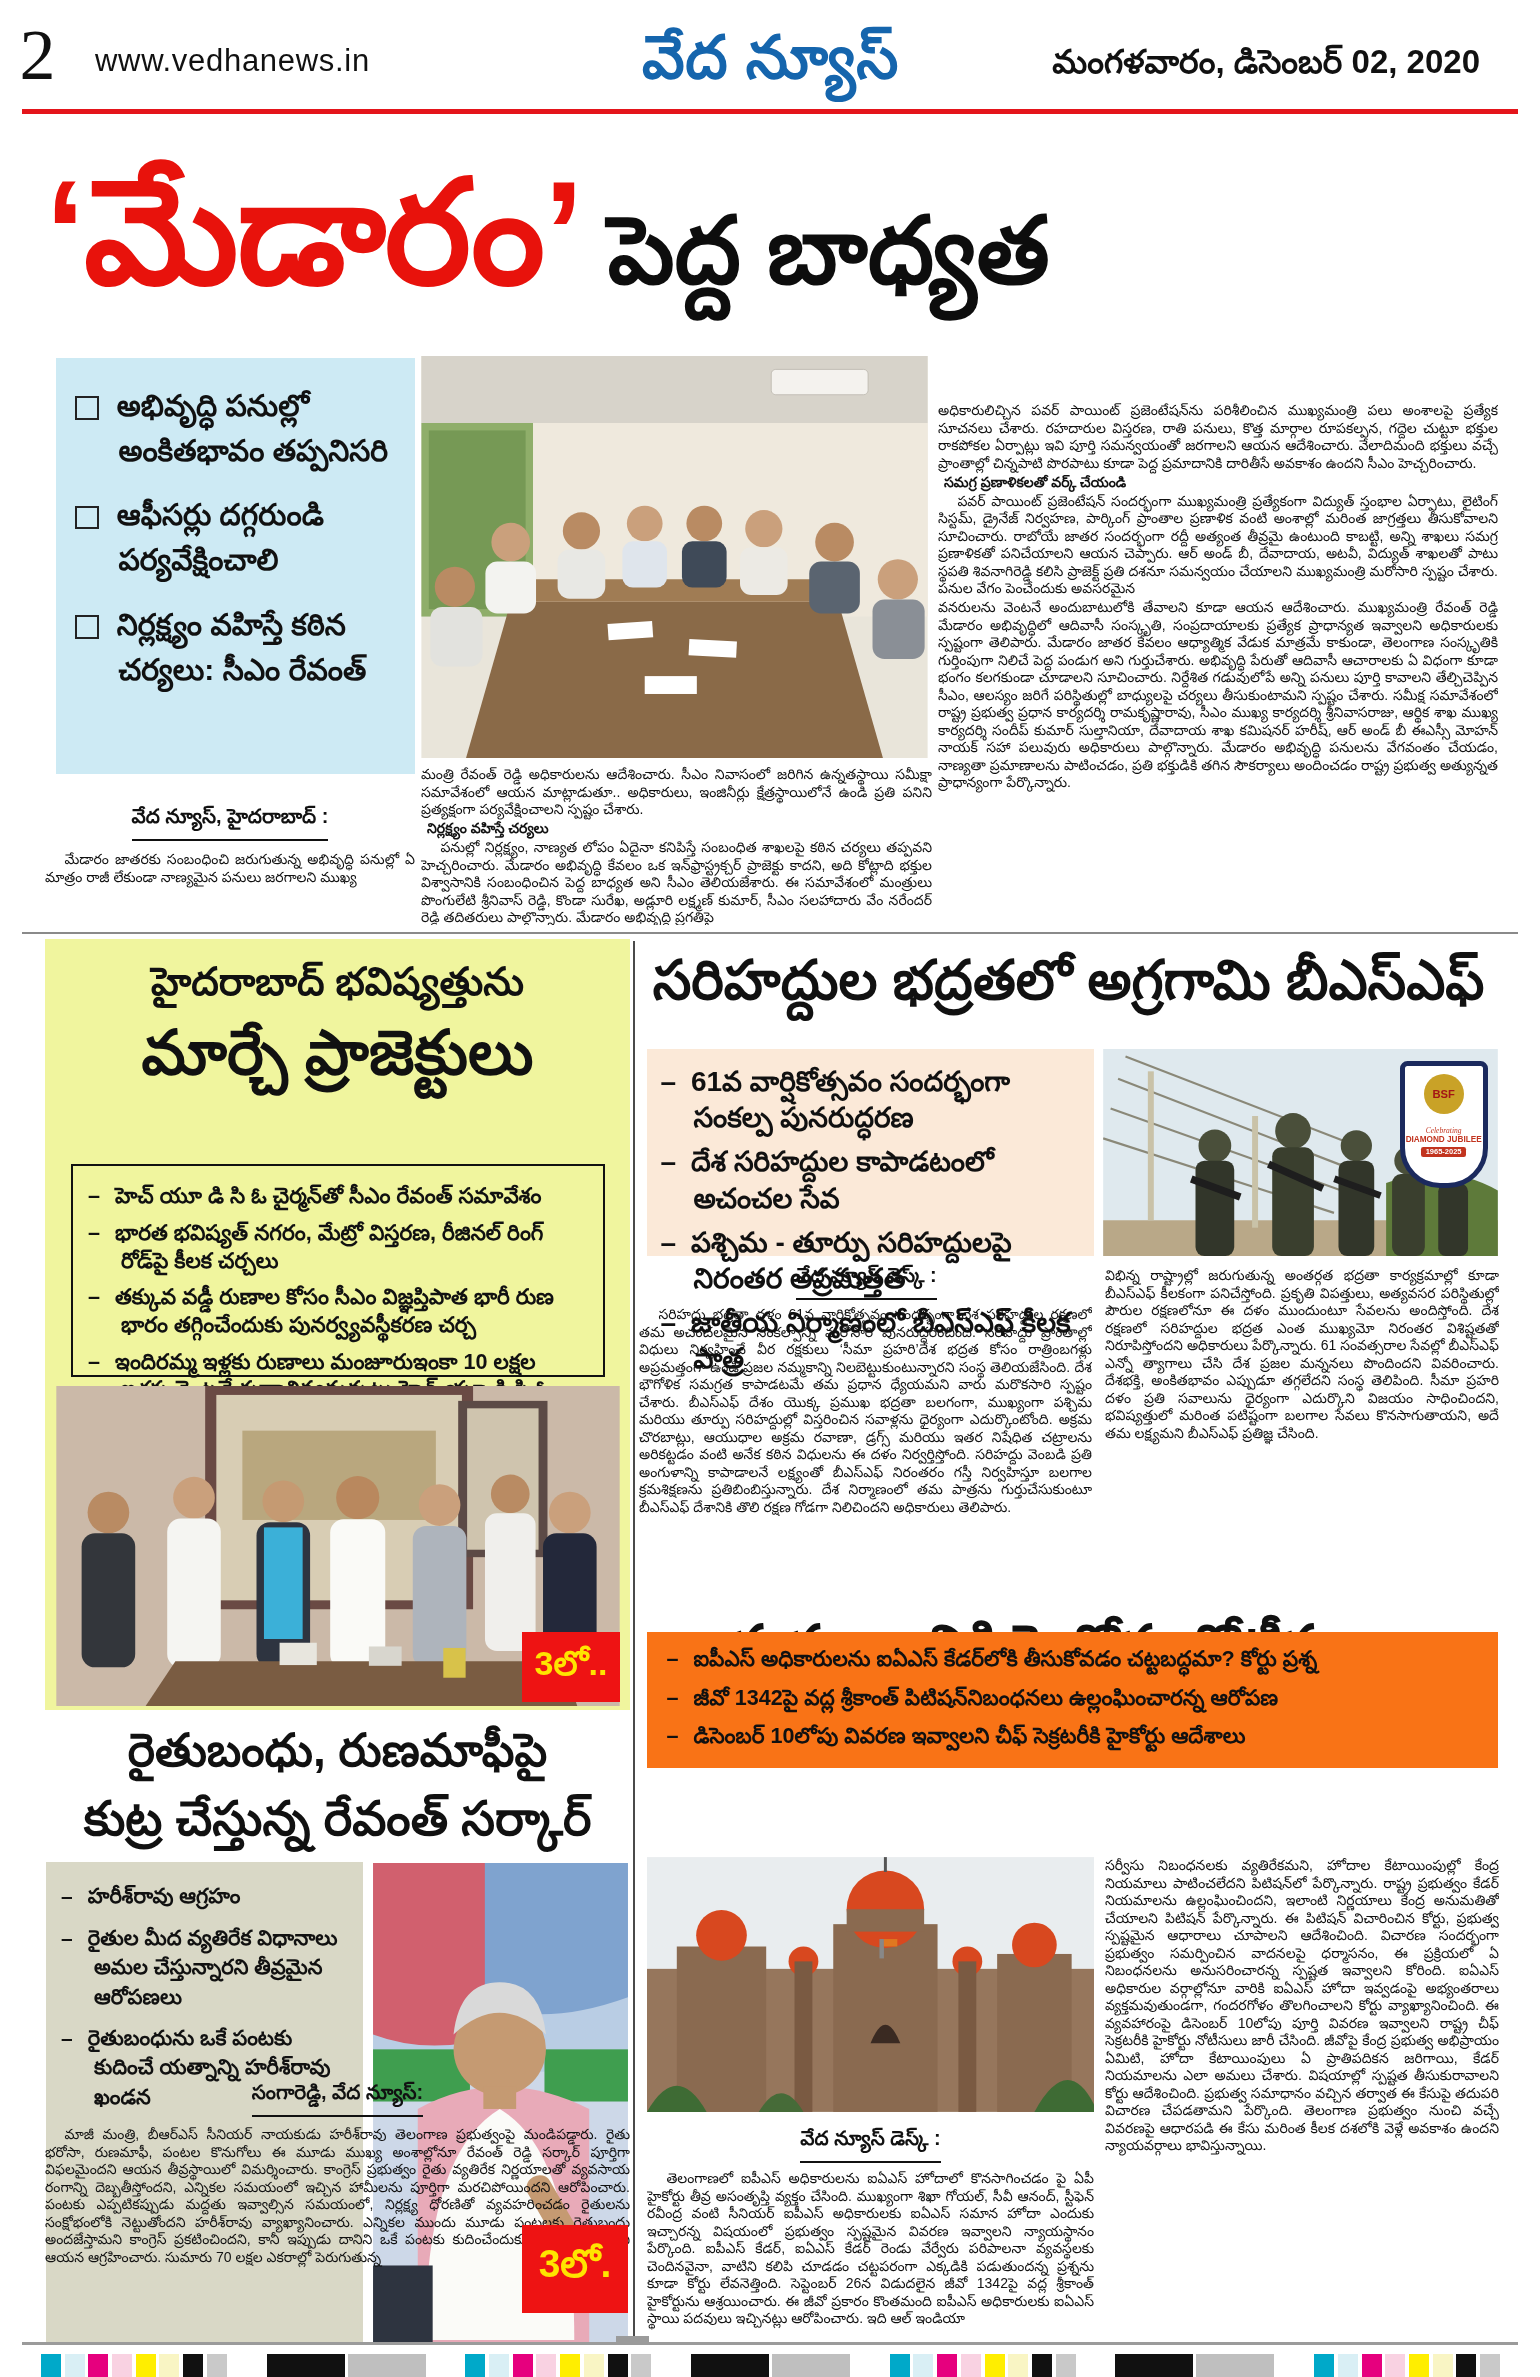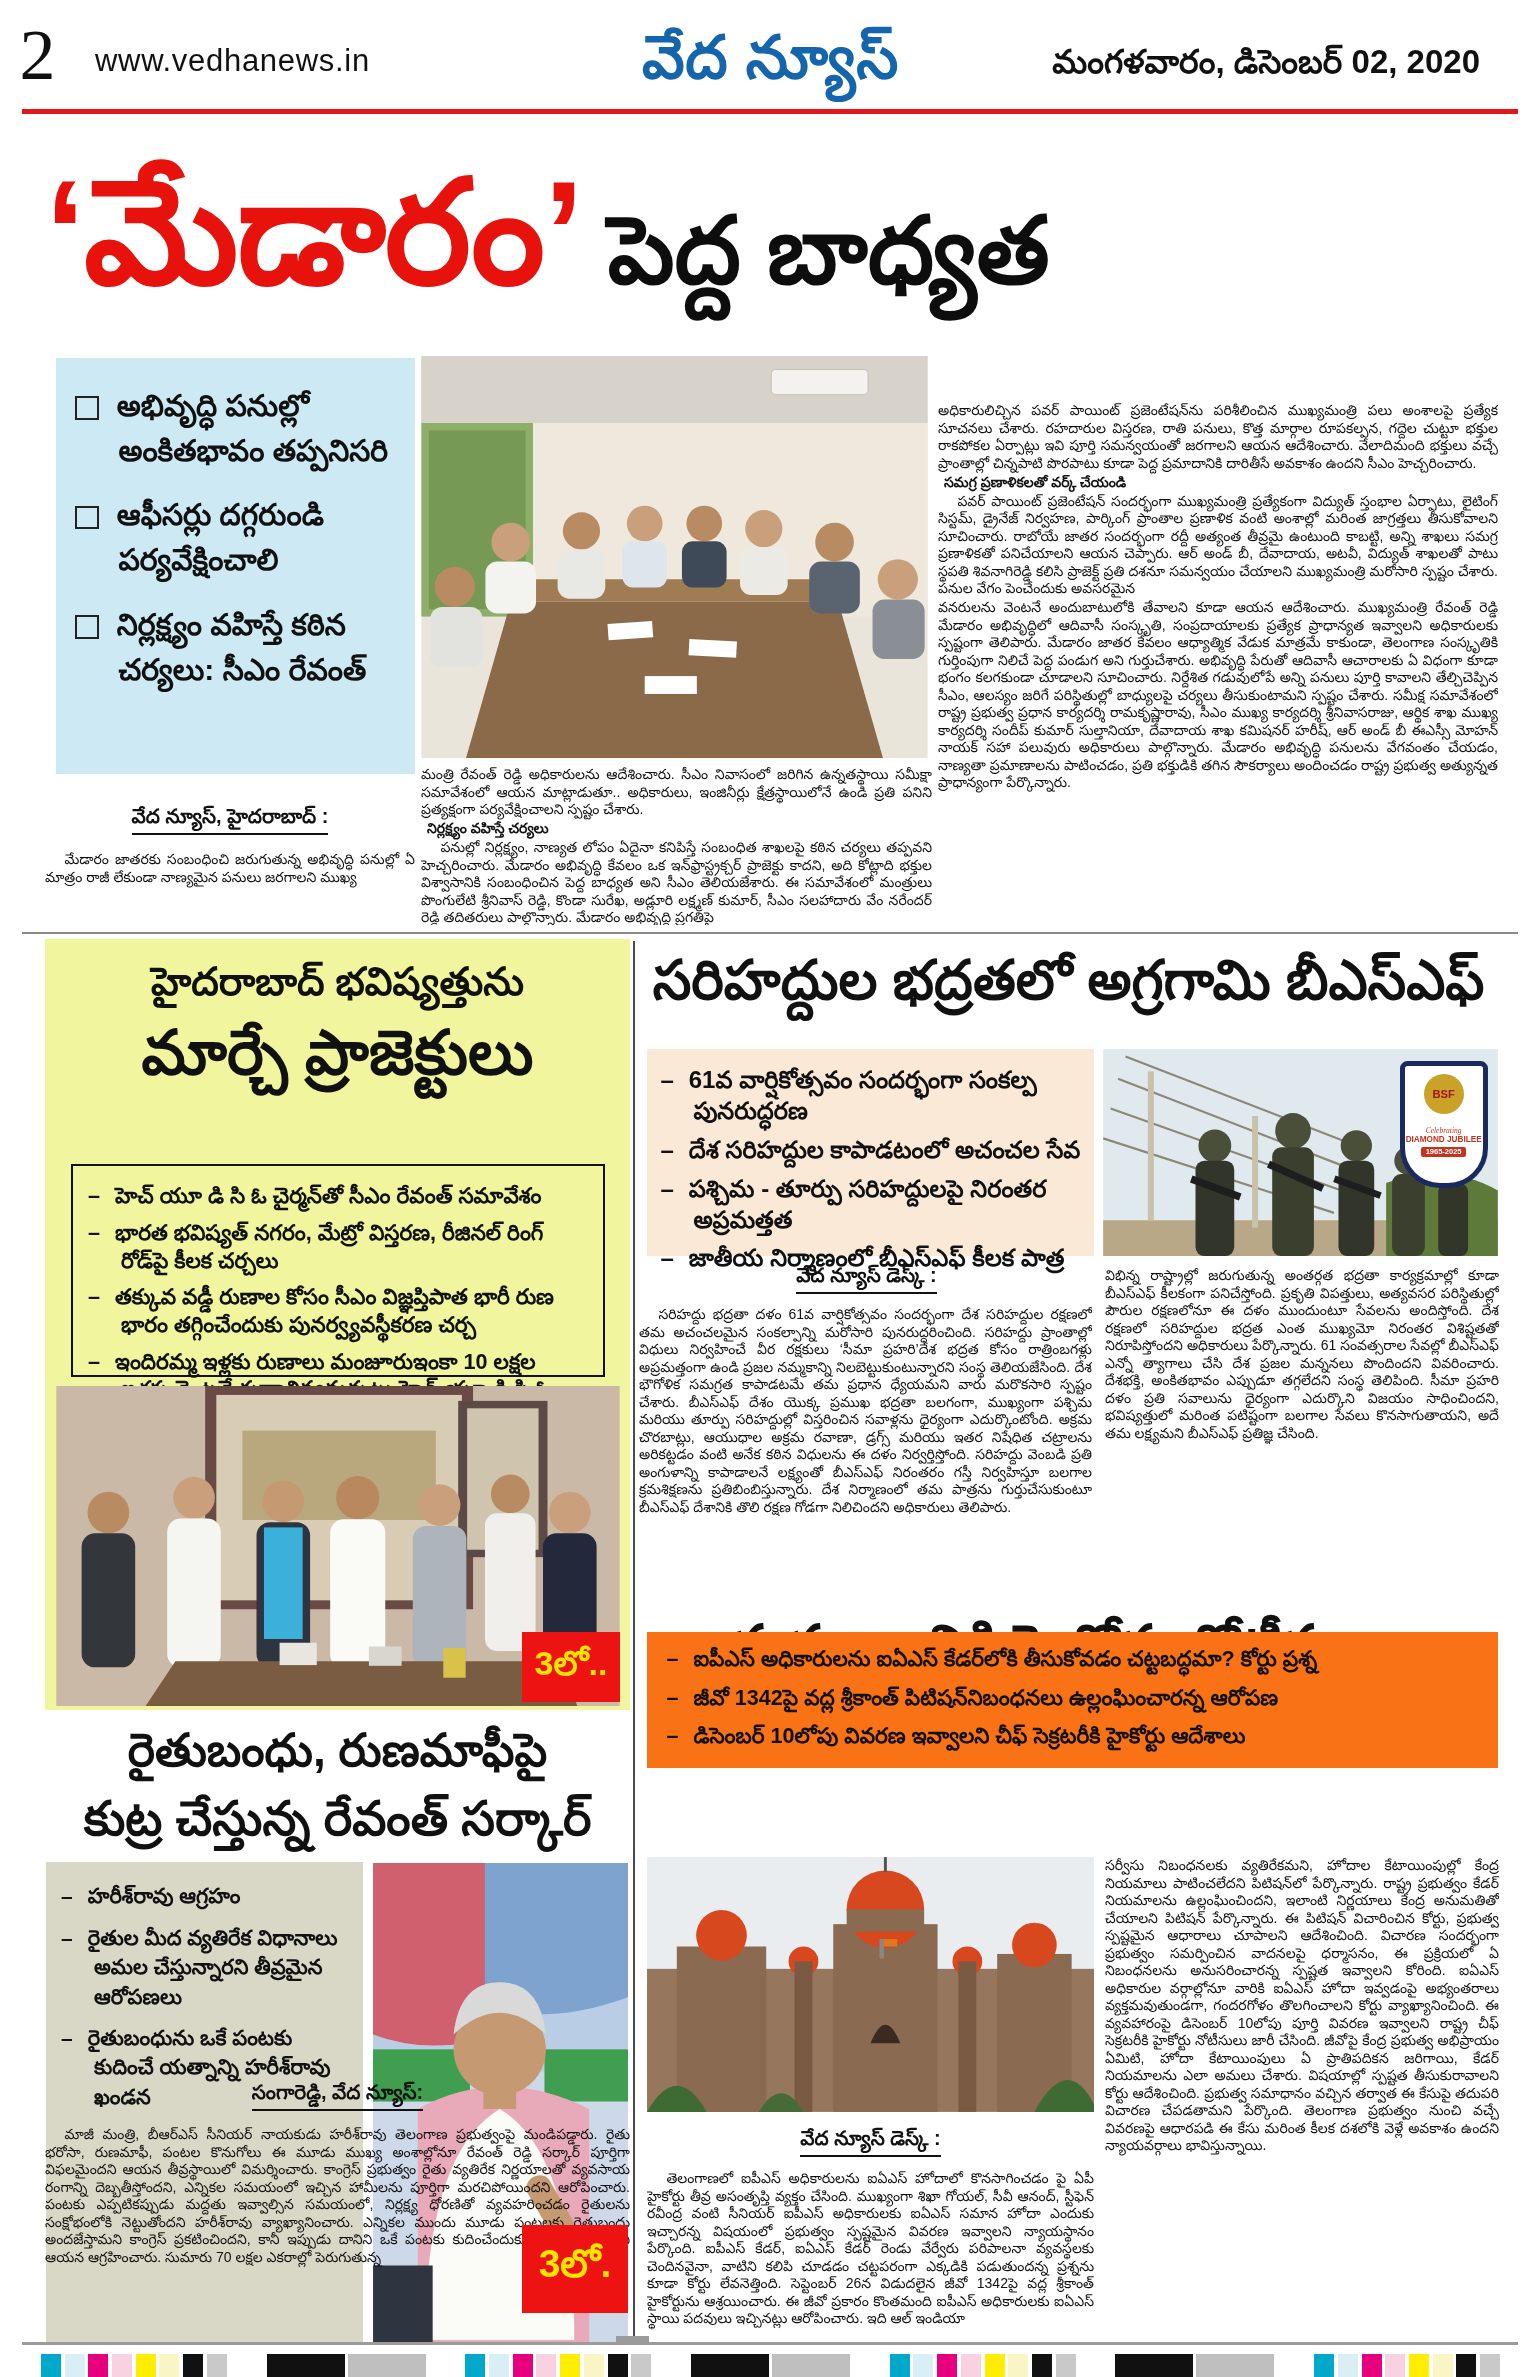--- a/index.html
+++ b/index.html
@@ -18,21 +18,21 @@
   .lead-head .q{color:#e8120c;font-size:146px;font-weight:bold;line-height:1.25;letter-spacing:-1.5px;}
   .lead-head .r{color:#0d0d0d;font-size:94px;font-weight:bold;line-height:1.2;}
   
   .bluebox{left:56px;top:358px;width:359px;height:416px;background:#cdeaf4;box-sizing:border-box;padding:25px 19.4px;}
   .hl-item{font-size:30px;font-weight:bold;line-height:1.5;margin-bottom:19.4px;padding-left:43px;text-indent:-43px;}
   .hl-item::before{content:"";display:inline-block;width:19.4px;height:19.4px;border:2.2px solid #222;
                    margin-right:18px;vertical-align:middle;background:#cdeaf4;}
   .photo{box-sizing:border-box;overflow:hidden;}
   .lead-photo{left:421px;top:356px;width:507px;height:402px;}
   .byline{font-size:20px;font-weight:bold;text-align:center;}
-  .byline span{display:inline-block;border-bottom:2.2px solid #111;}
+  .byline span{display:inline-block;border-bottom:2.2px solid #111;padding-bottom:6px;}
   .lead-byline{left:45px;top:805px;width:370px;}
   .bodytext{font-size:14px;line-height:17.5px;text-align:justify;overflow:hidden;}
   .bodytext p{margin:0 0 1.5px 0;text-indent:19.4px;}
   .bodytext p.nofirst{text-indent:0;}
   .subhead{font-weight:bold;text-indent:6px !important;}
   .lead-intro{left:45px;top:851px;width:370px;height:73px;}
   .lead-center{left:421px;top:766px;width:511px;height:159px;}
   .lead-right{left:938px;top:402px;width:560px;height:523px;}
   
   .hdiv{left:22.4px;width:1496px;top:932px;height:1.5px;background:#8a8a8a;}
@@ -54,21 +54,21 @@
   .farm-h2{left:45px;top:1783px;width:585px;text-align:center;font-size:48px;font-weight:bold;line-height:1.5;}
   .greybox{left:46px;top:1862px;width:317px;height:483px;background:#d9d8c6;box-sizing:border-box;padding:19.4px 15px;}
   .greybox .dash-item{font-size:21px;line-height:1.4;margin-bottom:12px;}
   .farm-photo{left:373px;top:1863px;width:255px;height:480px;}
   .farm-byline{left:45px;top:2081px;width:585px;}
   .farm-body{left:45px;top:2126px;width:585px;height:215px;}
   .cont-2{left:522px;top:2225px;width:106px;height:88px;font-size:39px;}
   
   .bsf-head{left:639px;top:945px;width:859px;text-align:center;font-size:55px;font-weight:bold;line-height:1.3;}
   .peachbox{left:647px;top:1049px;width:447px;height:207px;background:#fbe9d8;box-sizing:border-box;padding:15px 13.4px;}
-  .peachbox .dash-item{font-size:24px;line-height:1.3;margin-bottom:7.5px;}
+  .peachbox .dash-item{font-size:28px;line-height:1.3;margin-bottom:7.5px;}
   .bsf-photo{left:1103px;top:1049px;width:395px;height:207px;}
   .bsf-byline{left:639px;top:1264px;width:455px;}
   .bsf-left{left:639px;top:1306px;width:453px;height:289px;}
   .bsf-right{left:1105px;top:1267px;width:394px;height:328px;}
   
   .badge{right:10.4px;top:12px;width:88px;height:127px;position:absolute;background:#ffffff;
          border:5.2px solid #1b2a5e;border-radius:7.5px 7.5px 40px 40px;box-sizing:border-box;
          display:flex;flex-direction:column;align-items:center;padding-top:7.5px;}
   .badge .emblem{width:40px;height:40px;border-radius:50%;background:#c9a227;display:flex;align-items:center;justify-content:center;}
   .badge .emblem span{font-size:11.2px;font-weight:bold;color:#a31515;}

